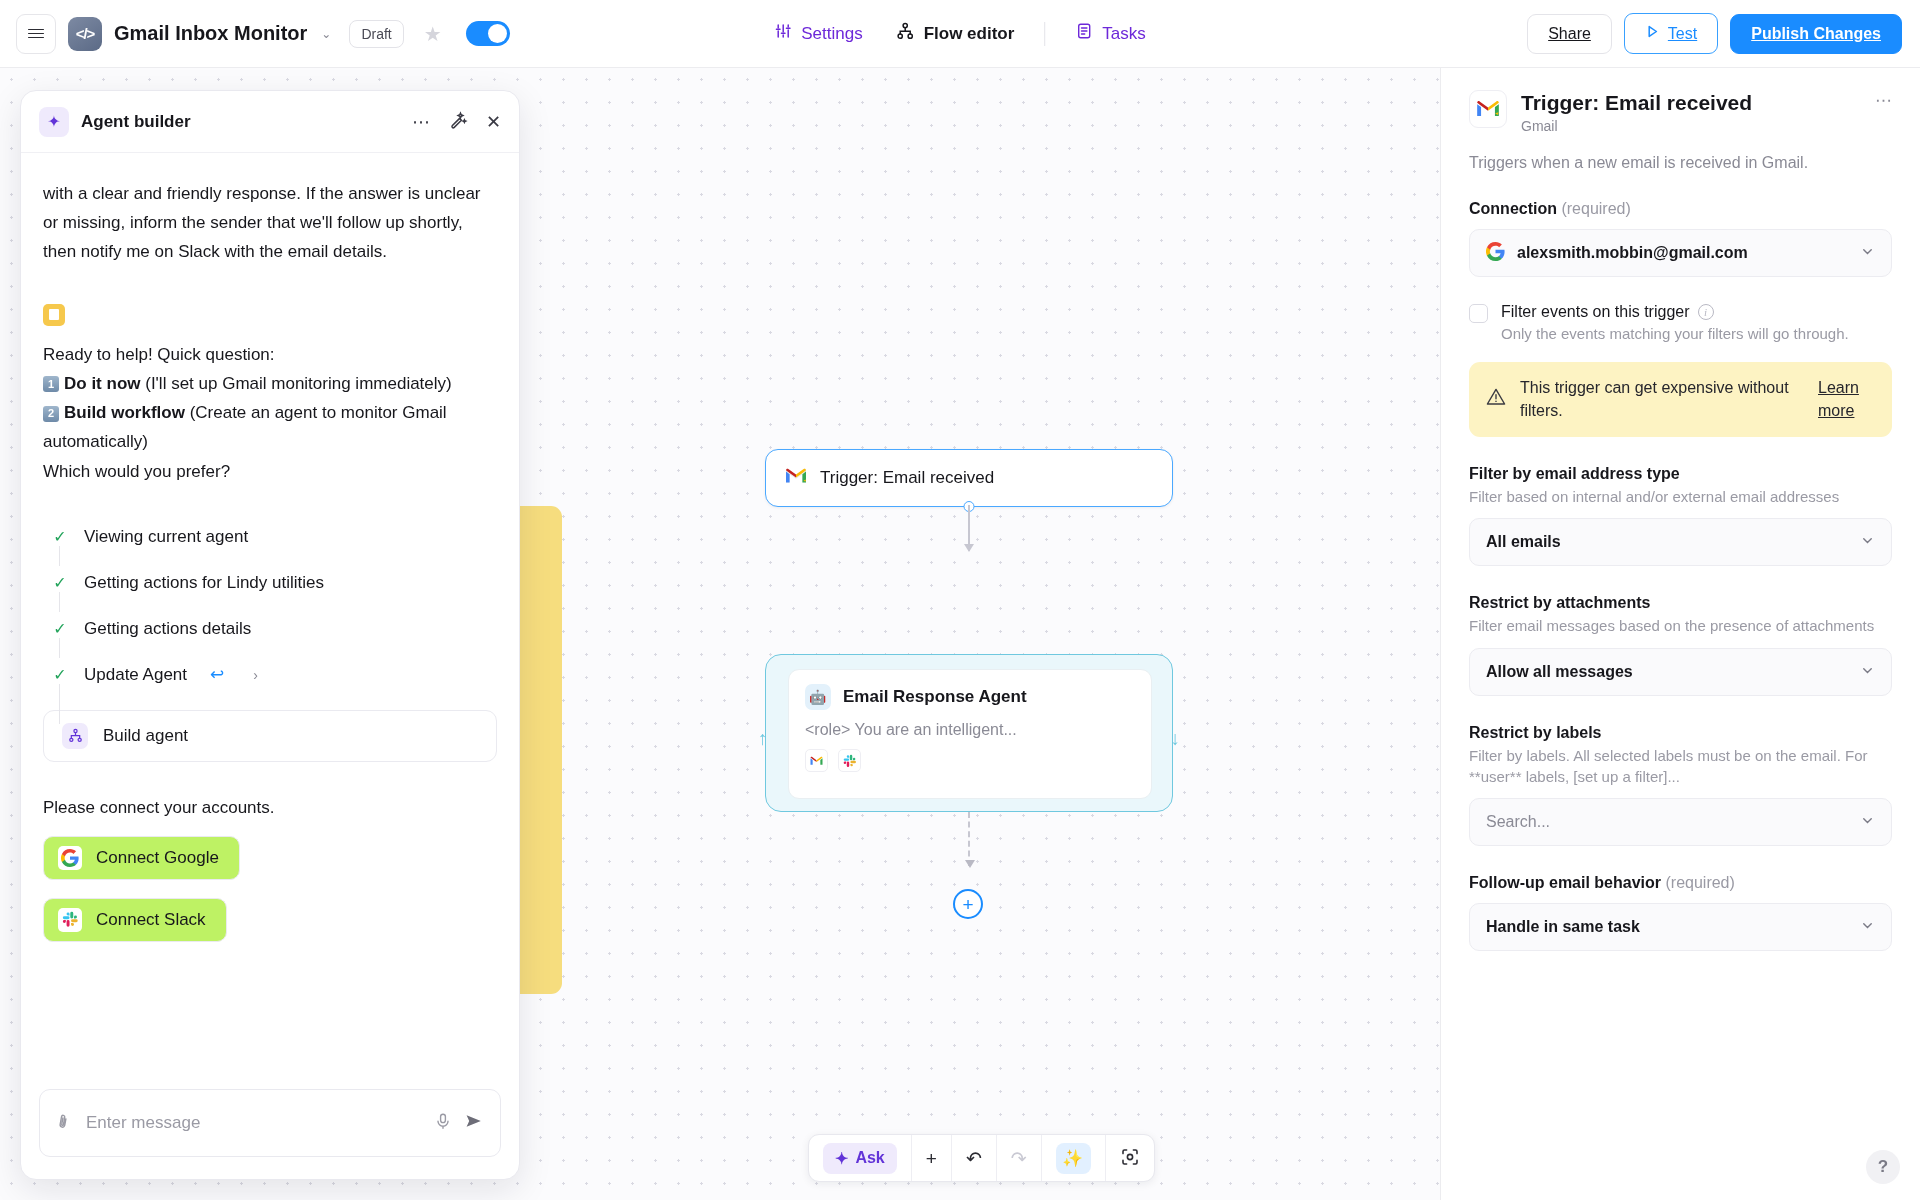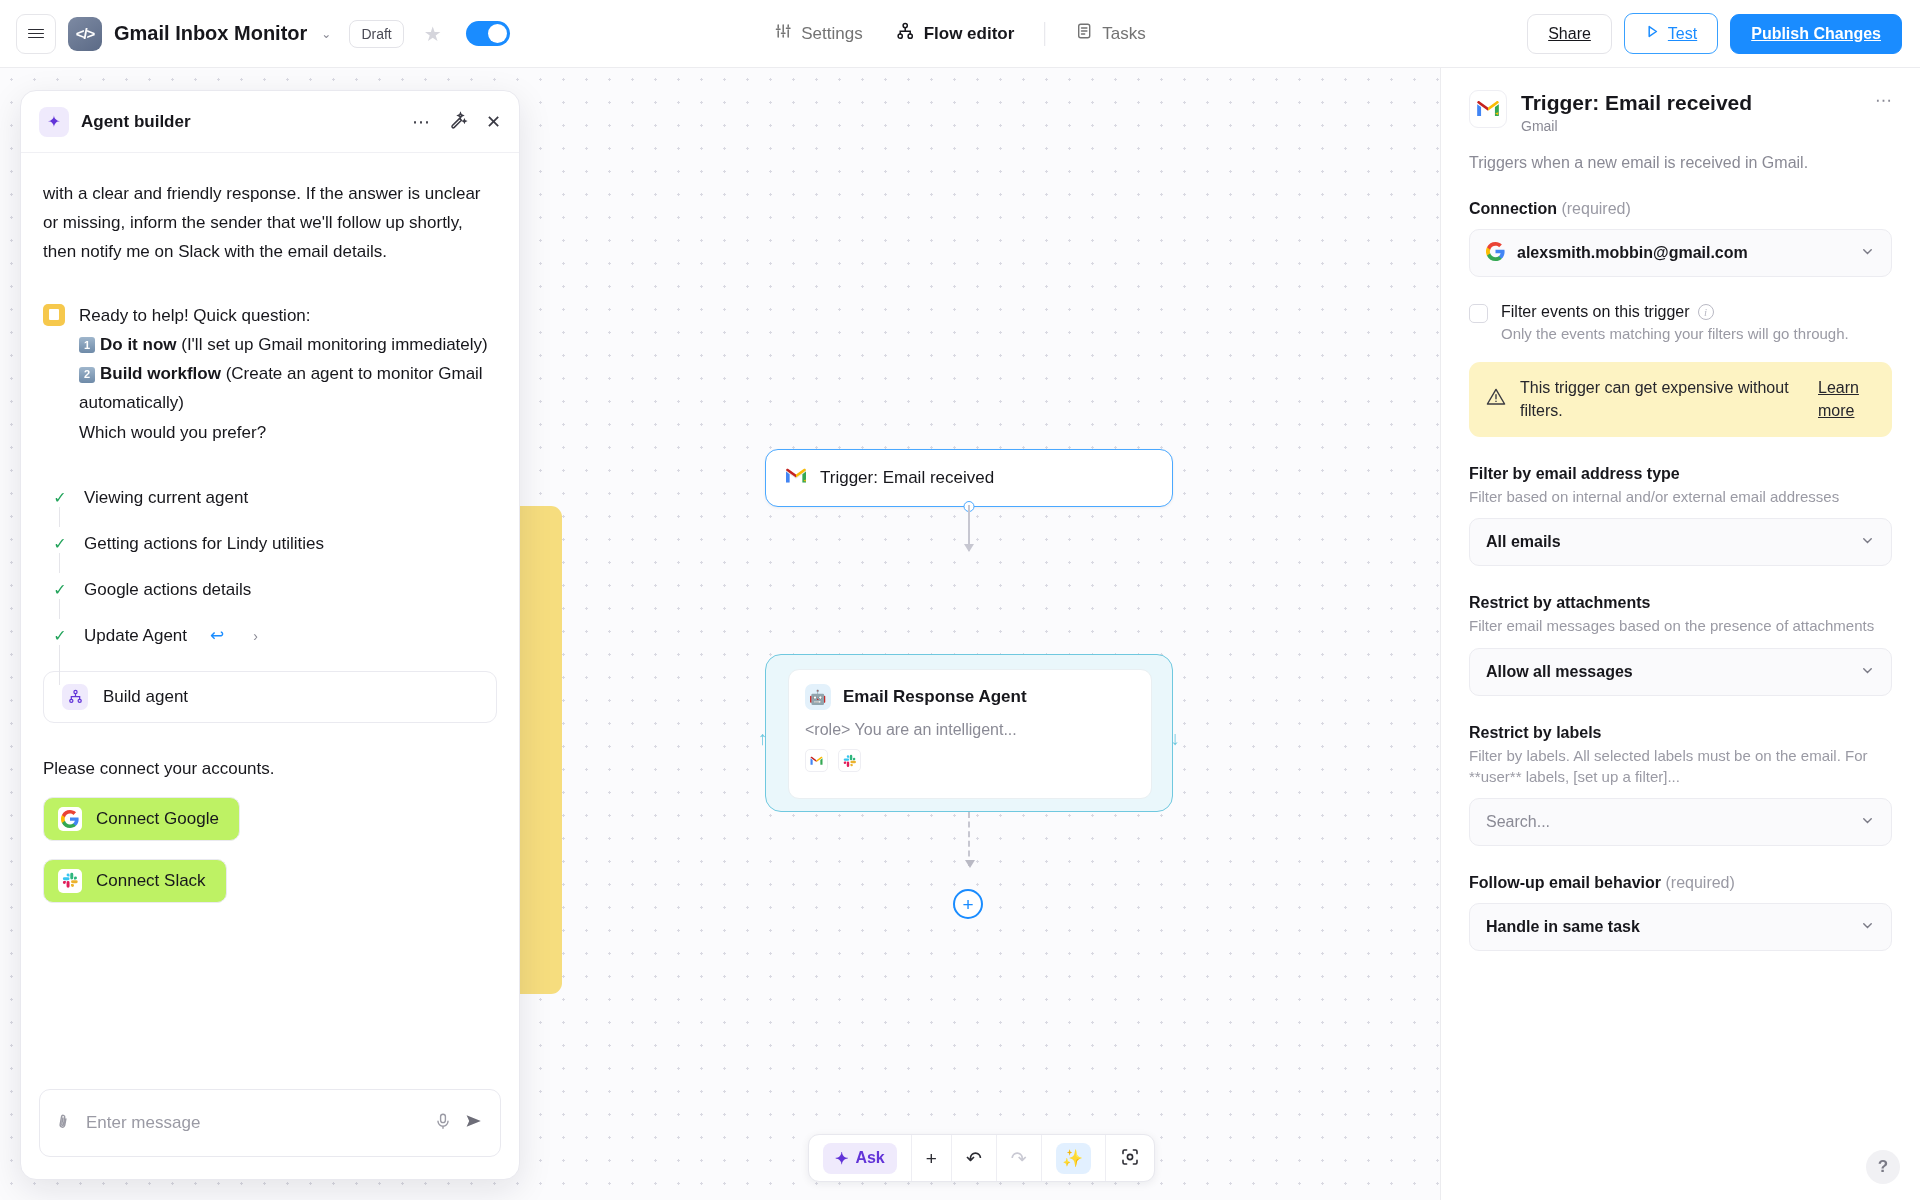--- a/index.html
+++ b/index.html
@@ -44,21 +44,21 @@
   .toggle::after {
     content: ""; position: absolute; right: 3px; top: 3px;
     width: 19px; height: 19px; border-radius: 50%; background: #fff;
   }
   .tb-center {
     position: absolute; left: 50%; transform: translateX(-50%);
     display: flex; align-items: center; gap: 26px;
   }
   .navitem {
     display: flex; align-items: center; gap: 9px; font-size: 17px;
-    color: #737373; cursor: pointer; padding: 5px 4px;
+    color: #6d28d9; cursor: pointer; padding: 5px 4px;
   }
   .navitem.active { color: #17171c; font-weight: 700; }
   .navsep { width: 1px; height: 24px; background: #e4e4e9; }
   .tb-right { margin-left: auto; display: flex; align-items: center; gap: 12px; padding-right: 18px; }
   .btn {
     border-radius: 9px; font-size: 16px; padding: 10px 20px; cursor: pointer;
     display: flex; align-items: center; gap: 8px; white-space: nowrap; text-decoration: underline;
   }
   .btn-share { border: 1px solid #e4e4e9; background: #fff; color: #17171c; }
   .btn-test { border: 1px solid #38a0ff; background: #fff; color: #1a8cff; }
@@ -185,21 +185,21 @@
   }
   .builder-title { font-size: 17px; font-weight: 700; color: #17171c; }
   .head-actions { margin-left: auto; display: flex; align-items: center; gap: 18px; color: #3a3a44; }
   .head-ico { cursor: pointer; font-size: 18px; line-height: 1; }
 
   .builder-body { flex: 1; overflow: hidden; padding: 0 22px; position: relative; }
   .msg-text { font-size: 17px; line-height: 1.72; color: #17171c; }
   .msg-text.fade-top { margin-top: 14px; }
   .fade-line { color: #17171c; opacity: .18; height: 12px; overflow: hidden; display:block; }
 
-  .note-block { display: flex; gap: 14px; margin-top: 34px; }
+  .note-block { display: flex; gap: 14px; margin-top: 34px; flex-direction: column; }
   .note-ico {
     width: 22px; height: 22px; border-radius: 5px; background: #f6c84c;
     flex: 0 0 auto; margin-top: 3px;
     display:flex; align-items:center; justify-content:center;
   }
   .note-ico i { display:block; width:10px; height:11px; background:#fff; border-radius:1px; }
   .note-body { font-size: 17px; line-height: 1.72; color: #17171c; }
   .numbox {
     display: inline-flex; align-items: center; justify-content: center;
     width: 16px; height: 16px; border-radius: 3px;
@@ -504,21 +504,21 @@
         <div class="step">
           <span class="tick">✓</span>
           <span class="slabel">Viewing current agent</span>
         </div>
         <div class="step">
           <span class="tick">✓</span>
           <span class="slabel">Getting actions for Lindy utilities</span>
         </div>
         <div class="step">
           <span class="tick">✓</span>
-          <span class="slabel">Google actions details</span>
+          <span class="slabel">Getting actions details</span>
         </div>
         <div class="step">
           <span class="tick">✓</span>
           <span class="slabel">Update Agent</span>
           <span class="undo-ico">↩</span>
           <span class="chev-right">›</span>
         </div>
       </div>
 
       <div class="build-btn">

